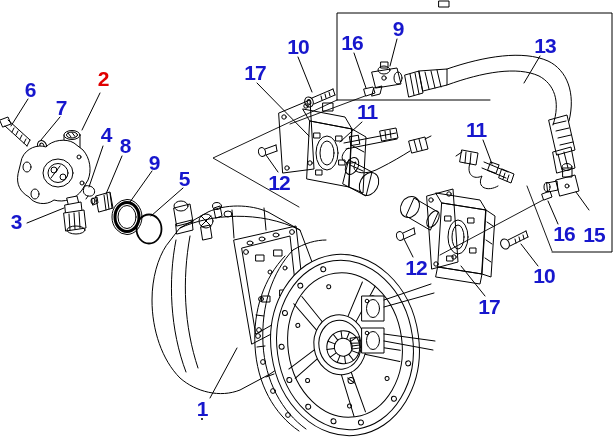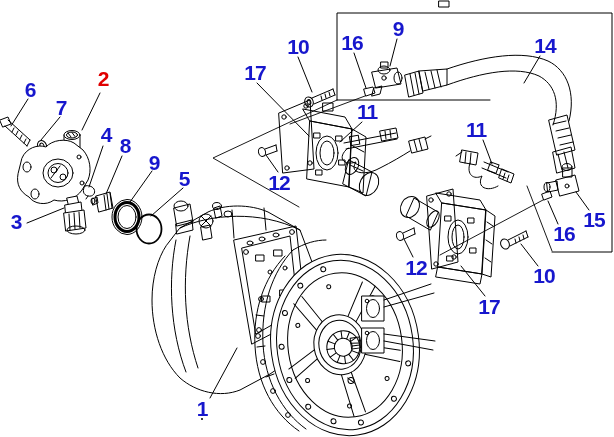--- a/index.html
+++ b/index.html
@@ -396,24 +396,24 @@
     <div class="callout c-red" style="left:103px;top:78px">2</div>
     <div class="callout c-blue" style="left:106px;top:134px">4</div>
     <div class="callout c-blue" style="left:125px;top:145px">8</div>
     <div class="callout c-blue" style="left:154px;top:162px">9</div>
     <div class="callout c-blue" style="left:184px;top:178px">5</div>
     <div class="callout c-blue" style="left:16px;top:221px">3</div>
     <div class="callout c-blue" style="left:255px;top:72px">17</div>
     <div class="callout c-blue" style="left:298px;top:46px">10</div>
     <div class="callout c-blue" style="left:352px;top:42px">16</div>
     <div class="callout c-blue" style="left:398px;top:28px">9</div>
-    <div class="callout c-blue" style="left:545px;top:45px">14</div>
+    <div class="callout c-blue" style="left:545px;top:45px">13</div>
     <div class="callout c-blue" style="left:367px;top:111px">11</div>
     <div class="callout c-blue" style="left:476px;top:129px">11</div>
     <div class="callout c-blue" style="left:279px;top:182px">12</div>
-    <div class="callout c-blue" style="left:594px;top:219px">15</div>
+    <div class="callout c-blue" style="left:594px;top:234px">15</div>
     <div class="callout c-blue" style="left:564px;top:233px">16</div>
     <div class="callout c-blue" style="left:416px;top:267px">12</div>
     <div class="callout c-blue" style="left:544px;top:275px">10</div>
     <div class="callout c-blue" style="left:489px;top:306px">17</div>
     <div class="callout c-blue" style="left:202px;top:408px">1</div>
   </div>
 </div>
 
 </body></html>

